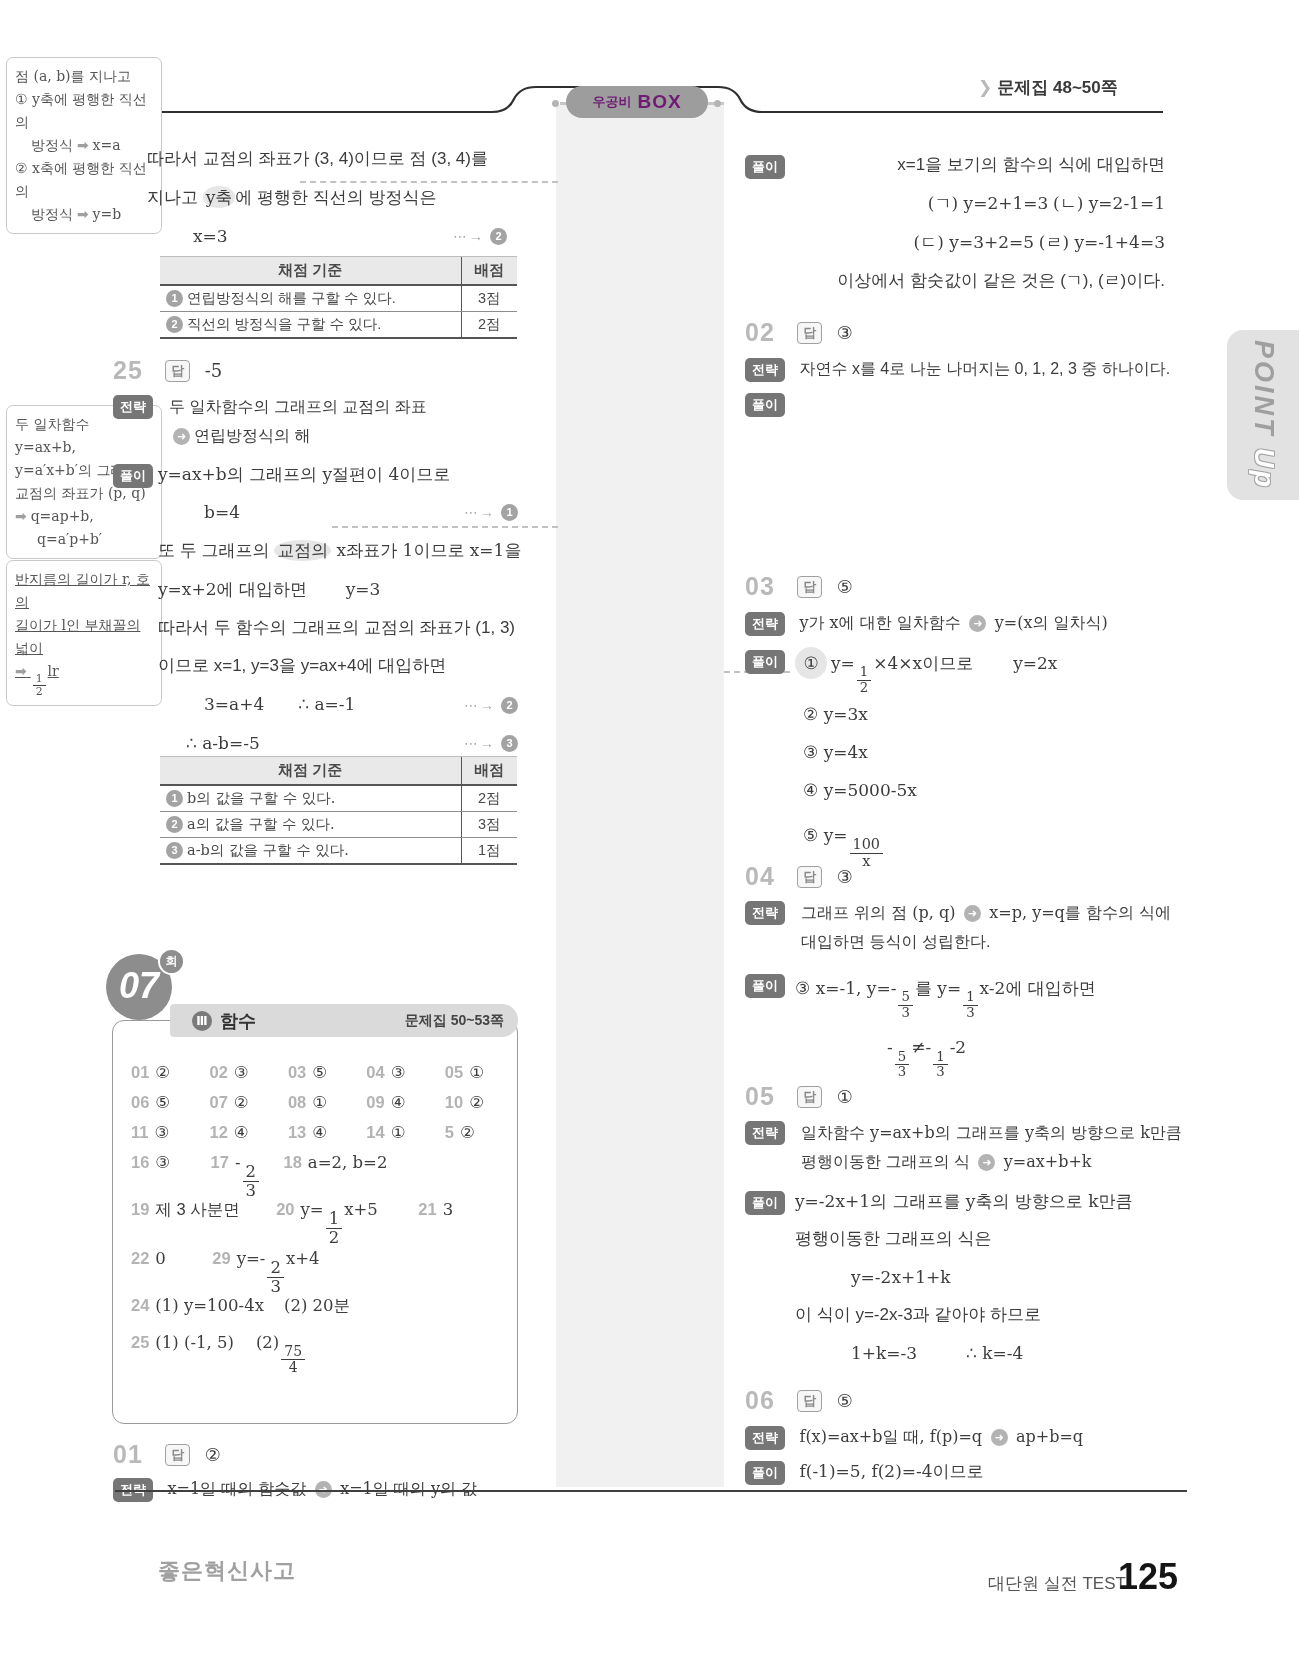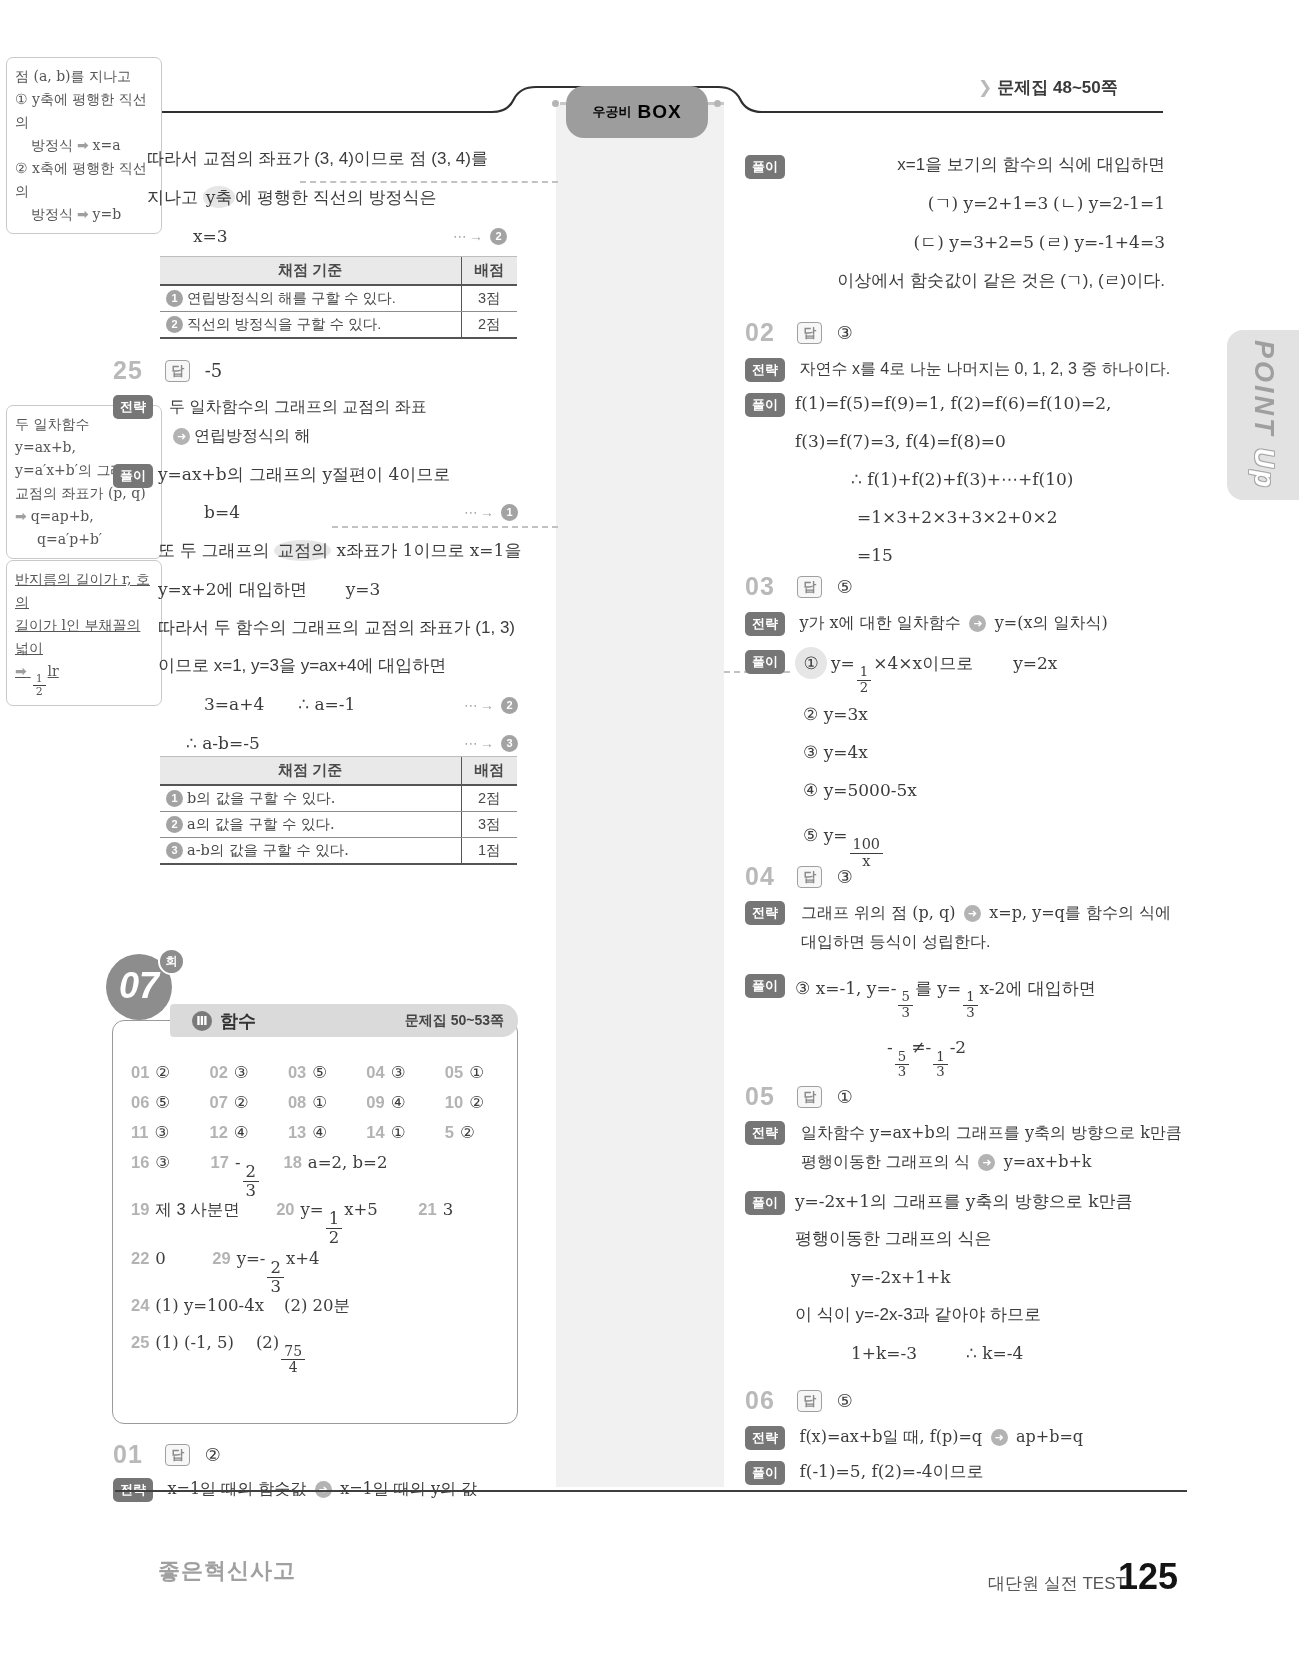--- a/index.html
+++ b/index.html
@@ -87,22 +87,22 @@
   .gv { color:#3d3d3d; font-size:16.5px; }
   .gcell5 { display:inline-block; width:74px; }
 
   
   .side-tab { left:1227px; top:330px; width:72px; height:170px; background:#e2e2e2;
               border-radius:16px 0 0 16px; display:flex; align-items:center; justify-content:center; }
   .side-tab-text { writing-mode:vertical-rl; font-weight:bold; font-size:27px; color:#9f9f9f;
                    letter-spacing:3px; font-style:italic; }
 
   
-  .wgb-badge { left:566px; top:86px; width:142px; height:52px; background:#9d9d9d; border-radius:18px;
-               display:flex; align-items:center; justify-content:center; color:#000000; z-index:3; }
+  .wgb-badge { left:566px; top:86px; width:142px; height:32px; background:#9d9d9d; border-radius:18px;
+               display:flex; align-items:center; justify-content:center; color:#701a75; z-index:3; }
   .wgb-badge .w1 { font-size:13px; font-weight:bold; margin-right:6px; }
   .wgb-badge .w2 { font-size:19px; font-weight:bold; letter-spacing:1px; }
   .wgb-line { left:560px; top:102px; width:164px; height:3px; background:#c7c7c7; z-index:2; }
   .wgb-dot { width:7px; height:7px; border-radius:50%; background:#b5b5b5; z-index:4; top:100px; }
 
   .header-right { left:978px; top:76px; font-size:17px; font-weight:bold; color:#3a3a3a; }
   .chev { color:#b9b9b9; font-weight:bold; margin-right:5px; }
 
   .footer-rule { left:115px; top:1490px; width:1072px; border-top:2px solid #3f3f3f; height:0; }
   .footer-logo { left:158px; top:1556px; font-size:22px; font-weight:bold; color:#a0a0a0; letter-spacing:1px; }
@@ -357,27 +357,20 @@
   <span class="pnum">02</span>
   <span class="ans-badge" style="margin-left:18px;">답</span>
   <span class="pval">③</span>
 </div>
 <div class="abs" style="left:745px;top:354px;width:440px;">
   <span class="badge">전략</span>
   <span class="strat-line" style="margin-left:10px;">자연수 x를 4로 나눈 나머지는 0, 1, 2, 3 중 하나이다.</span>
 </div>
 <div class="abs" style="left:745px;top:384px;width:440px;">
   <span class="badge" style="float:left;margin-top:9px;">풀이</span>
-  <div style="margin-left:50px;">
-    <div class="line m">f(1)=f(5)=f(9)=1, f(2)=f(6)=f(10)=2,</div>
-    <div class="line m">f(3)=f(7)=3, f(4)=f(8)=0</div>
-    <div class="line m" style="padding-left:56px;">∴ f(1)+f(2)+f(3)+⋯+f(10)</div>
-    <div class="line m" style="padding-left:62px;">=1×3+2×3+3×2+0×2</div>
-    <div class="line m" style="padding-left:62px;">=15</div>
-  </div>
 </div>
 
 <div class="abs" style="left:745px;top:572px;">
   <span class="pnum">03</span>
   <span class="ans-badge" style="margin-left:18px;">답</span>
   <span class="pval">⑤</span>
 </div>
 <div class="abs" style="left:745px;top:608px;width:440px;">
   <span class="badge">전략</span>
   <span class="strat-line m" style="margin-left:10px;">y가 x에 대한 일차함수</span>

